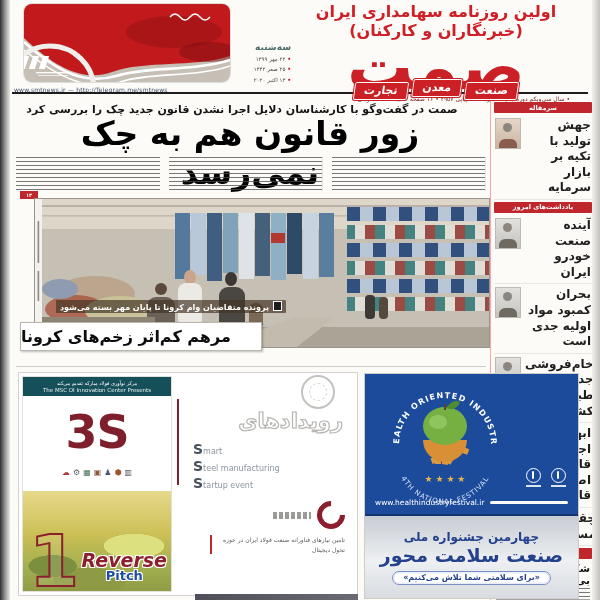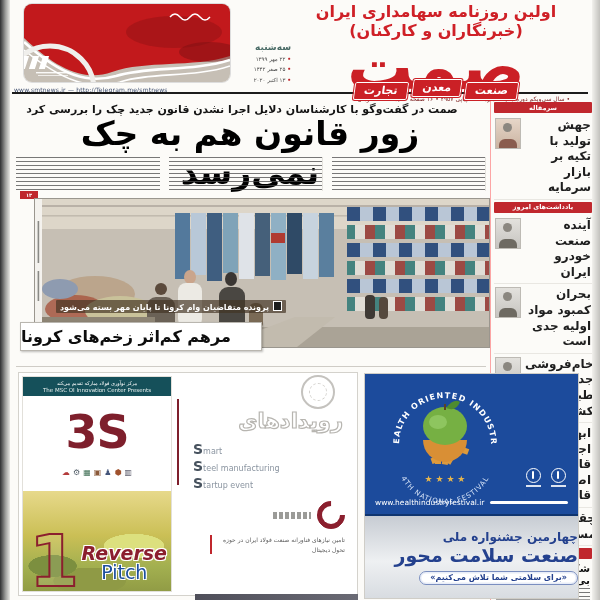--- a/index.html
+++ b/index.html
@@ -60,37 +60,37 @@
   .poster .p3s{text-align:center;font-size:46px;font-weight:900;color:#7e1f2c;line-height:1.05;letter-spacing:-1px;}
   .iconsrow{display:flex;justify-content:center;gap:3px;font-size:8px;line-height:1;margin:1px 0 2px;}
   .pfield{position:relative;flex:1;background:
       radial-gradient(ellipse 40px 18px at 20% 75%,#7c8f3f 0 60%,transparent 61%),
       radial-gradient(ellipse 50px 20px at 75% 55%,#dce07e 0 60%,transparent 61%),
       radial-gradient(ellipse 60px 22px at 45% 90%,#8f9a45 0 60%,transparent 61%),
       linear-gradient(180deg,#e7d98b,#cabf55 45%,#a3b050 75%,#919c45);}
   .pone{position:absolute;left:6px;bottom:-6px;font-size:72px;font-weight:900;color:rgba(255,255,240,.12);-webkit-text-stroke:2px #8b1f2e;line-height:1;}
   .pwords{position:absolute;right:4px;bottom:8px;text-align:center;}
   .pw1{font-size:19px;font-weight:900;font-style:italic;color:#8b1f2e;text-shadow:1px 1px 0 #fff,-1px -1px 0 #fff,1px -1px 0 #fff,-1px 1px 0 #fff;}
-  .pw2{font-size:19px;font-weight:400;color:#1d4f9e;text-shadow:1px 1px 0 #fff,-1px -1px 0 #fff,1px -1px 0 #fff,-1px 1px 0 #fff;margin-top:-3px;}
+  .pw2{font-size:13px;font-weight:700;color:#1d4f9e;text-shadow:1px 1px 0 #fff,-1px -1px 0 #fff,1px -1px 0 #fff,-1px 1px 0 #fff;margin-top:-3px;}
   .adright{flex:1;position:relative;padding:6px 8px 4px 4px;}
   .vsep{position:absolute;left:2px;top:26px;width:2px;height:86px;background:#7e1f2c;}
   .outcircle{position:absolute;right:22px;top:2px;width:30px;height:30px;border:2px solid #c4c2be;border-radius:50%;}
   .outcircle::after{content:"";position:absolute;inset:6px;border:1.5px dashed #d2d0cc;border-radius:50%;}
   .outword{margin:30px 6px 8px 0;text-align:right;font-size:21px;font-weight:700;color:rgba(255,255,255,.1);-webkit-text-stroke:1.2px #b7b5b0;}
   .sline{margin:1px 0 1px 14px;font-size:8px;color:#8a94a0;}
   .sline b{font-size:14px;color:#47525e;}
   .crescent-row{display:flex;justify-content:flex-end;align-items:center;gap:6px;margin:10px 4px 6px 0;}
   .cres-dashes{width:38px;height:7px;background:repeating-linear-gradient(90deg,#9b9archive 0,#9b9b98 0 4px,transparent 4px 6px);background:repeating-linear-gradient(90deg,#9b9b98 0 4px,transparent 4px 6px);}
   .crescent{width:18px;height:18px;border:5px solid #8b1f2e;border-top-color:transparent;border-radius:50%;transform:rotate(45deg);}
   .tagline3s{margin:4px 4px 0 auto;width:128px;border-left:2px solid #c0272d;padding-left:5px;font-size:6px;color:#5d5d5d;text-align:right;line-height:1.6;}
   .bottomstrip{position:absolute;left:195px;top:594px;width:163px;height:6px;background:linear-gradient(90deg,#4f4f5a,#6a6a74);}
   
   .adhealth{position:absolute;left:365px;top:374px;width:213px;height:224px;display:flex;flex-direction:column;box-shadow:0 0 0 1px #cfcdc7;}
   .hblue{position:relative;height:140px;background:#1c4b9c;border-bottom:2px solid #10356f;}
-  .hsilver{flex:1;background:linear-gradient(180deg,#c7ccd3,#eef0f2 55%,#d8dce1);display:flex;flex-direction:column;align-items:flex-end;justify-content:center;gap:2px;}
+  .hsilver{flex:1;background:linear-gradient(180deg,#c7ccd3,#eef0f2 55%,#d8dce1);display:flex;flex-direction:column;align-items:center;justify-content:center;gap:2px;}
   .ht1{font-size:12px;font-weight:bold;color:#24418e;}
   .ht2{font-size:19px;font-weight:900;color:#24418e;margin-top:-2px;}
   .hslogan{margin-top:3px;background:#fff;border:1px solid #7b8fc0;box-shadow:inset 0 0 0 1.5px #e8edf8;border-radius:9px;color:#24418e;font-size:8px;font-weight:bold;padding:1.5px 10px;}
   .urlrow{position:absolute;left:10px;right:10px;bottom:7px;display:flex;align-items:center;gap:6px;}
   .urlrow .u{color:#fff;font-size:7.5px;white-space:nowrap;}
   .urlrow .bar{flex:1;height:3px;background:#fff;border-radius:2px;}
   .emblems{position:absolute;right:12px;bottom:28px;display:flex;gap:10px;}
   .emb{width:15px;height:18px;position:relative;}
   .emb .c{width:13px;height:13px;border:1.2px solid #fff;border-radius:50%;margin:0 auto;position:relative;}
   .emb .c::after{content:"";position:absolute;left:5px;top:2px;width:2px;height:8px;background:#fff;border-radius:1px;}

